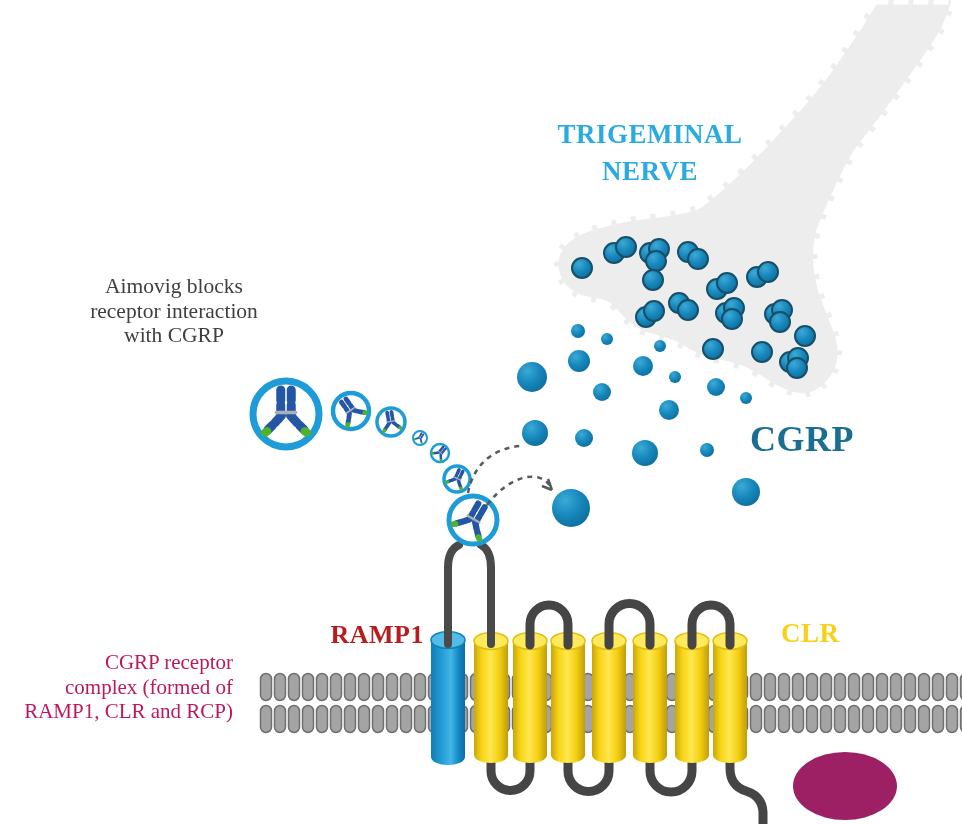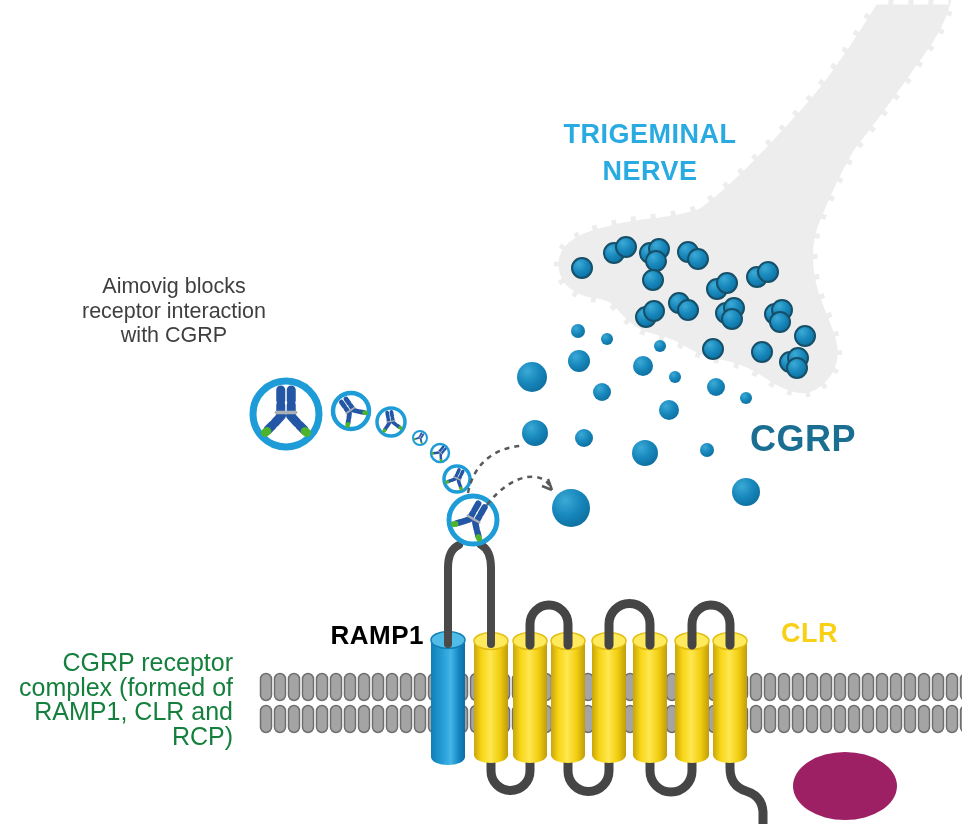--- a/index.html
+++ b/index.html
@@ -1,28 +1,28 @@
 <!DOCTYPE html>
 <html><head>
 <meta charset="utf-8">
 <style>
   html,body{margin:0;padding:0;background:#fff;}
   .stage{position:relative;width:962px;height:824px;background:#ffffff;overflow:hidden;
-         font-family:Liberation Sans, sans-serif;}
+         font-family:Liberation Serif, serif;}
   .stage svg{position:absolute;left:0;top:0;}
   .lbl{position:absolute;white-space:pre-line;}
   .lbl-trigeminal{left:520px;top:116px;width:260px;text-align:center;
     font-size:27px;font-weight:bold;line-height:37px;letter-spacing:.5px;color:#29ABE2;}
   .lbl-cgrp{left:750px;top:418px;font-size:36px;font-weight:bold;color:#1A6E92;letter-spacing:.5px;}
   .lbl-aimovig{left:55px;top:274px;width:238px;text-align:center;
     font-size:21.5px;line-height:24.5px;color:#3F3F3F;}
   .lbl-complex{left:15px;top:650px;width:218px;text-align:right;
-    font-size:25px;line-height:24.5px;color:#15803d;}
+    font-size:21px;line-height:24.5px;color:#be185d;}
   .lbl-ramp1{left:300px;top:620px;width:124px;text-align:right;
-    font-size:26px;font-weight:bold;color:#000000;letter-spacing:.5px;}
+    font-size:26px;font-weight:bold;color:#b91c1c;letter-spacing:.5px;}
   .lbl-clr{left:757px;top:618px;font-size:27px;font-weight:bold;color:#F8D116;letter-spacing:.5px;margin-left:24px;}
   .lbl-rcp{left:793px;top:728px;width:104px;text-align:center;
     font-size:25px;font-weight:bold;color:#ffffff;letter-spacing:.5px;}
 </style>
 </head>
 <body>
 
 <div class="stage">
 
   <svg width="962" height="824" viewBox="0 0 962 824">

